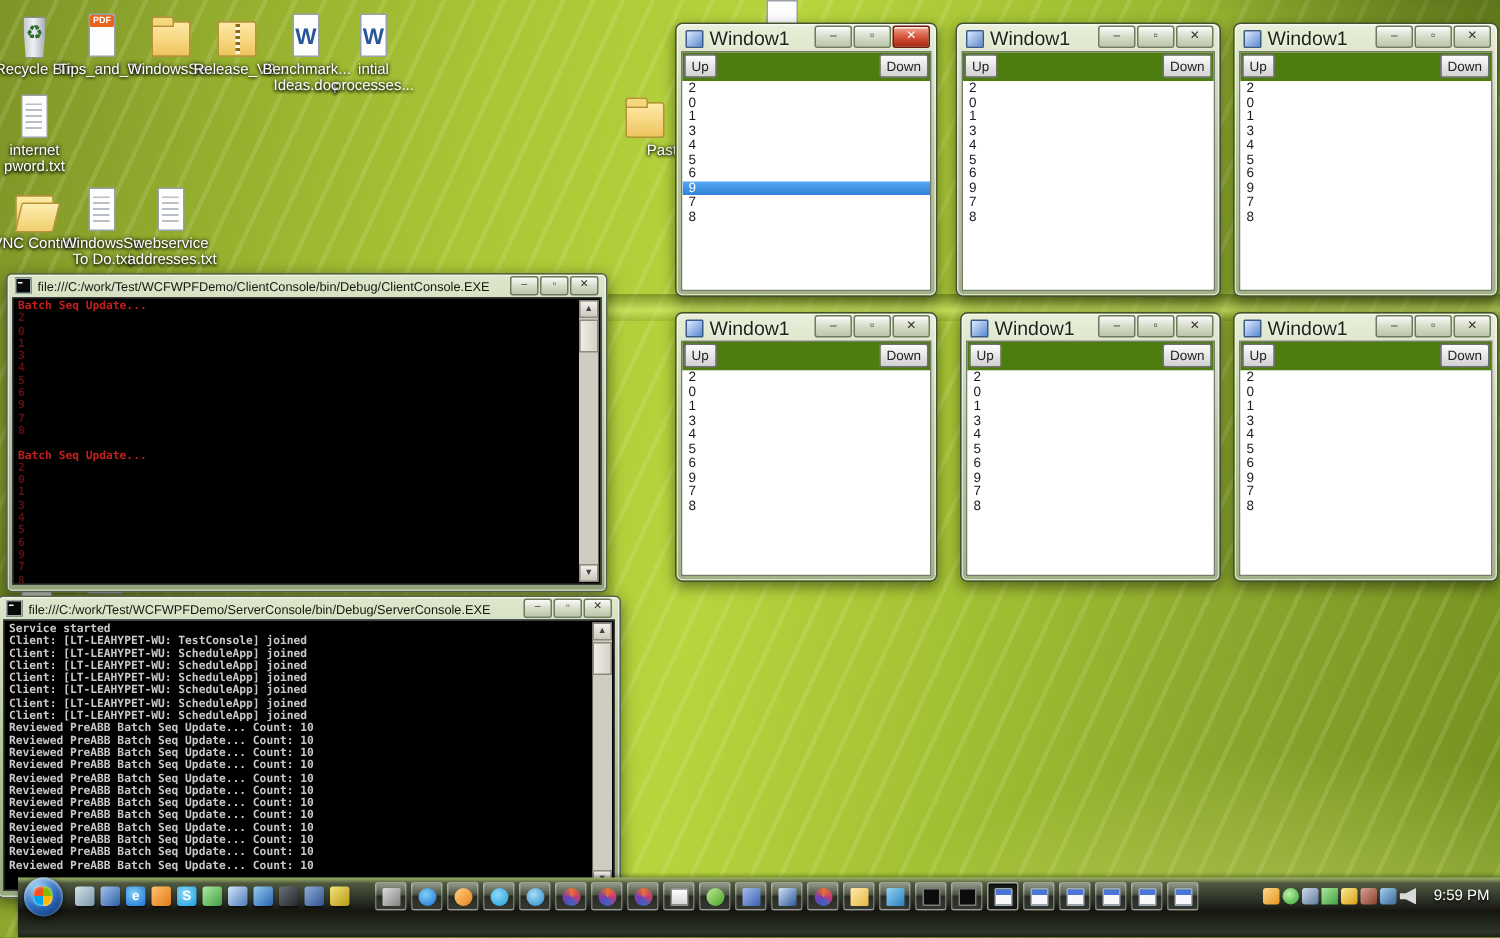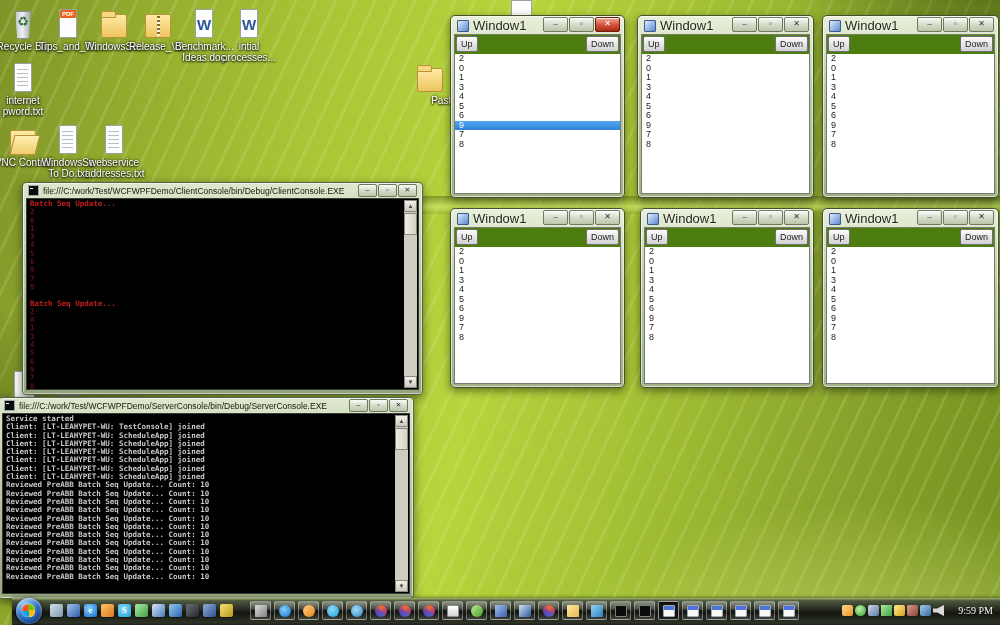--- a/index.html
+++ b/index.html
@@ -91,29 +91,29 @@
   .cline{height:8.3px;line-height:8.3px;font-size:7.5px;white-space:pre;overflow:hidden;}
   .st-bright{color:#c41e1e;}
   .st-dim{color:#611010;}
   .server .cline{color:#c9c9c9;}
   .sbar{position:absolute;top:1px;right:1px;bottom:1px;width:13px;background:#cfccc2;}
   .sarr{position:absolute;left:0;width:13px;height:12px;background:linear-gradient(180deg,#f2f0ea,#cdc9bd);border:1px solid #8d8a80;
     box-sizing:border-box;font-size:6px;line-height:10px;text-align:center;color:#444;}
   .sarr.up{top:0;}
   .sarr.dn{bottom:0;}
   .sthumb{position:absolute;left:0;top:13px;width:13px;height:22px;background:linear-gradient(90deg,#efede6,#d6d2c6);border:1px solid #8d8a80;box-sizing:border-box;}
-  .client{left:22px;top:182px;width:399px;height:211px;}
+  .client{left:4px;top:182px;width:399px;height:211px;}
   .client .cbody{height:190px;}
   .server{left:-2px;top:397px;width:414px;height:200px;}
   .server .cbody{height:179px;}
 
   
-  .taskbar{position:absolute;left:12px;right:0;bottom:0;height:27px;
+  .taskbar{position:absolute;left:12px;right:0;bottom:0;height:40px;
     background:linear-gradient(180deg,#9db36a 0%,#4e583e 10%,#23261e 45%,#14160f 55%,#2e3326 92%,#1a1d15 100%);
-    box-shadow:0 -1px 3px rgba(0,0,0,.4);font-family:Liberation Serif, serif;}
+    box-shadow:0 -1px 3px rgba(0,0,0,.4);}
   .orb{position:absolute;left:4px;top:0px;width:26px;height:26px;border-radius:50%;
     background:radial-gradient(circle at 35% 28%,#aadcf8,#2f6fc2 48%,#133d7e 78%,#0a2450);
     box-shadow:0 1px 4px rgba(0,0,0,.7),inset 0 1px 3px rgba(255,255,255,.7);}
   .orbflag{position:absolute;left:6px;top:6px;width:13px;height:13px;border-radius:40%;
     background:conic-gradient(#7fba00 0 90deg,#ffb900 90deg 180deg,#00a4ef 180deg 270deg,#f25022 270deg 360deg);
     box-shadow:inset 0 0 2px rgba(255,255,255,.8);}
   .ql{position:absolute;left:38px;top:6px;display:flex;gap:4px;}
   .qli{width:13px;height:13px;border-radius:2px;box-shadow:0 1px 1px rgba(0,0,0,.5);position:relative;font-size:9px;line-height:13px;text-align:center;color:#fff;font-weight:bold;}
   .ic-show-desktop{background:linear-gradient(135deg,#d2e2ec,#7d98ab);}
   .ic-flip3d{background:linear-gradient(135deg,#a5c4ea,#2d5fa8);}

